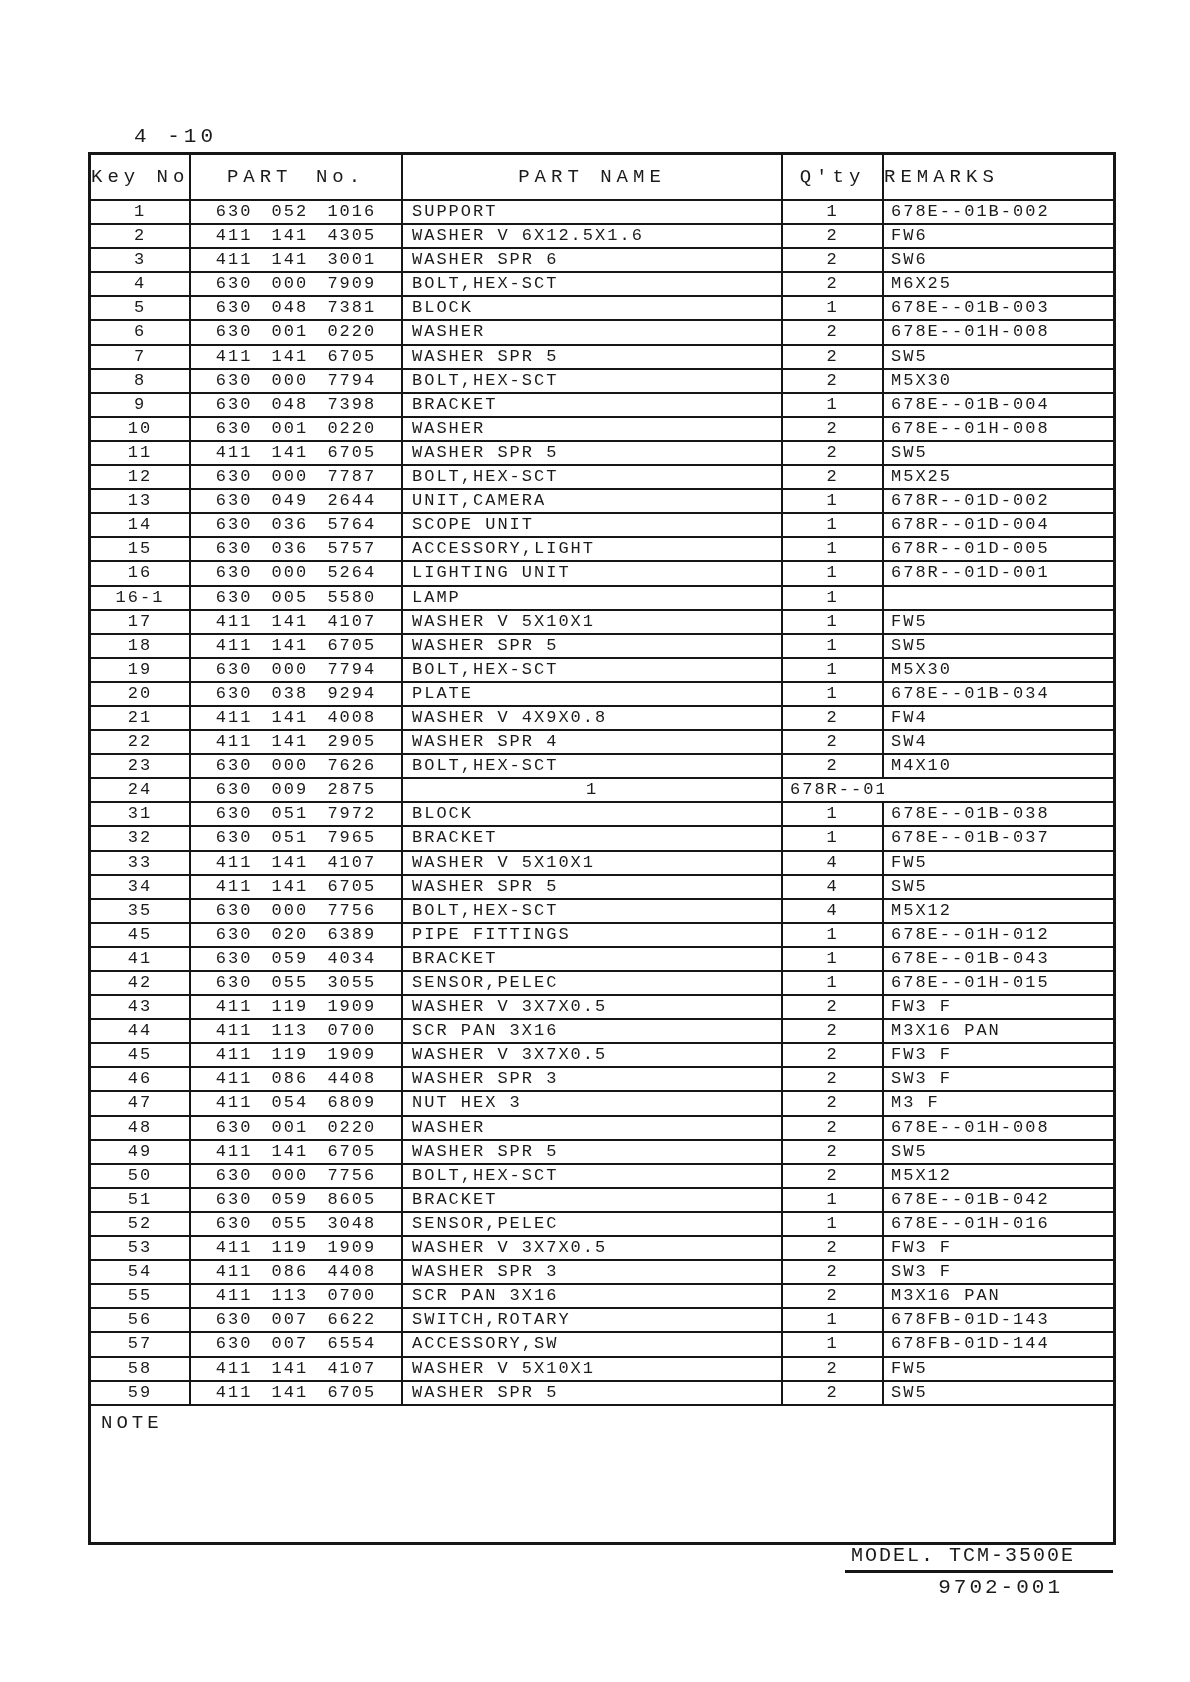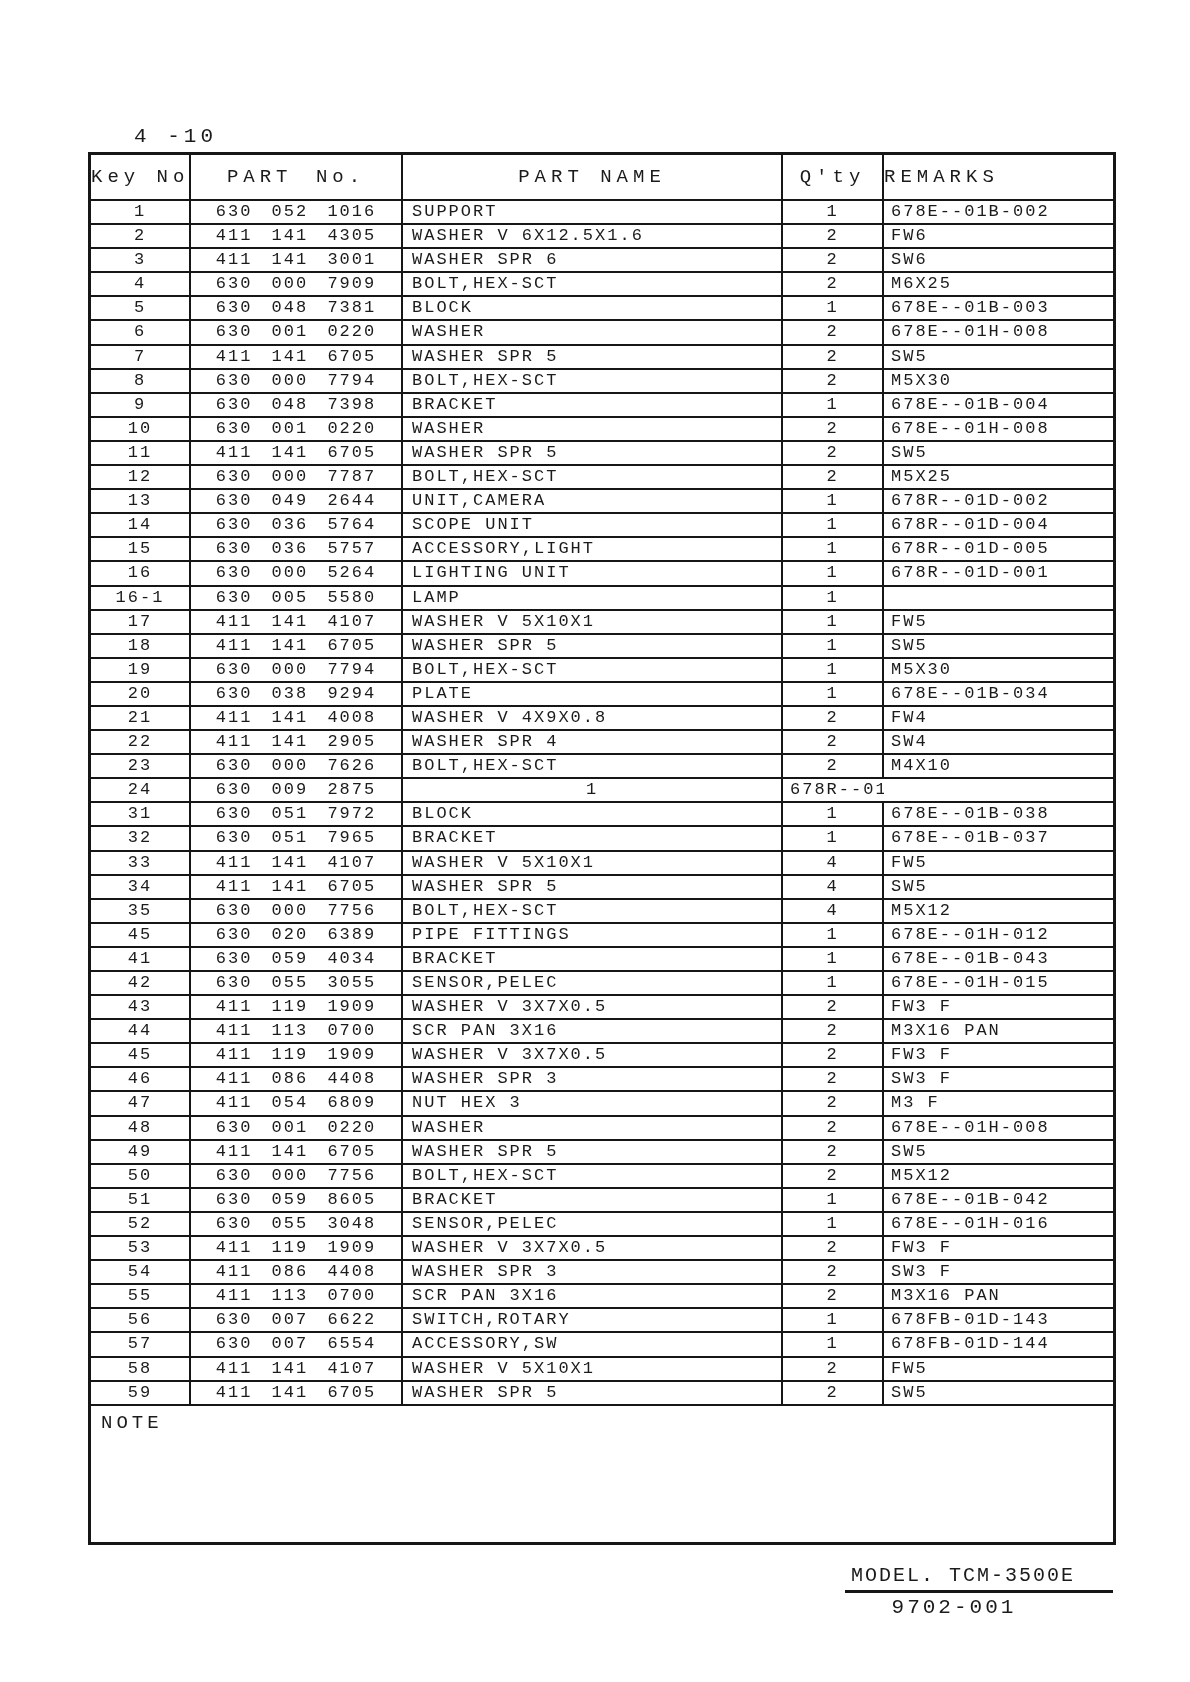--- a/index.html
+++ b/index.html
@@ -72,22 +72,21 @@
     height: 136px;
     padding: 6px 0 0 10px;
     font-size: 19px;
     letter-spacing: 4px;
   }
 
   .footer {
     position: absolute;
     right: 77px;
     top: 1544px;
-    text-align: center;
-    margin-top: 20px;
+    text-align: right;
   }
   .model-line {
     display: inline-block;
     font-size: 20px;
     letter-spacing: 2px;
     border-bottom: 3px solid #161616;
     padding: 0 38px 3px 6px;
     white-space: pre;
   }
   .doc-number {

